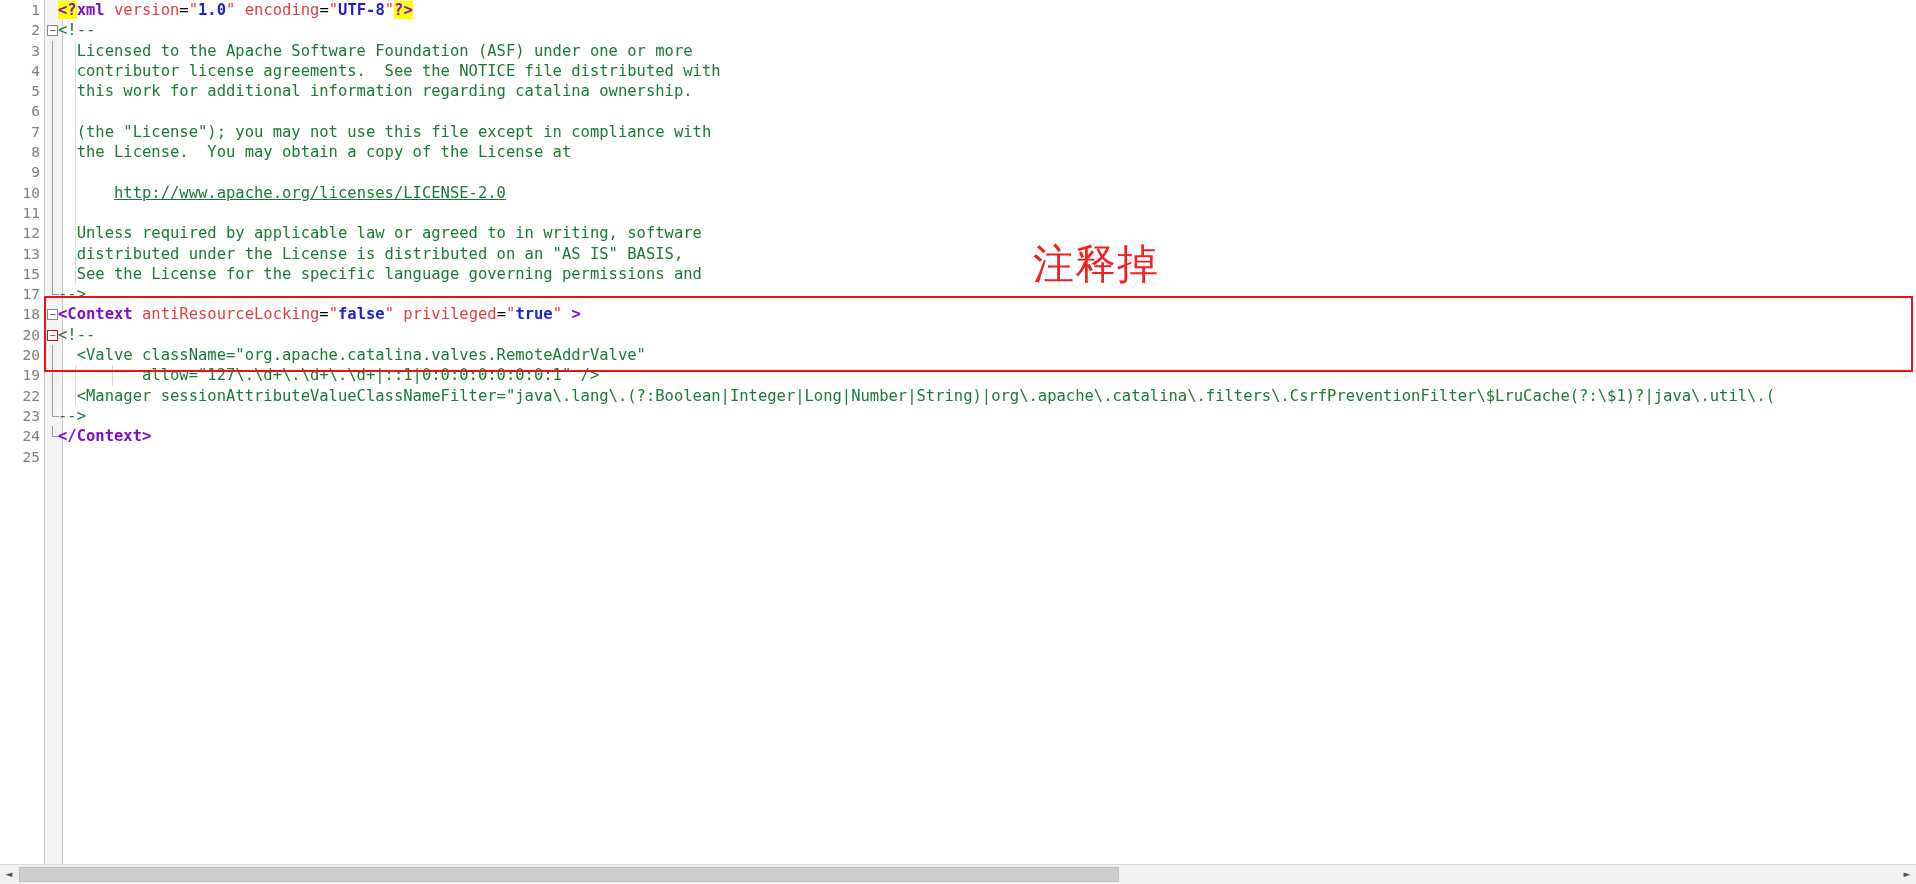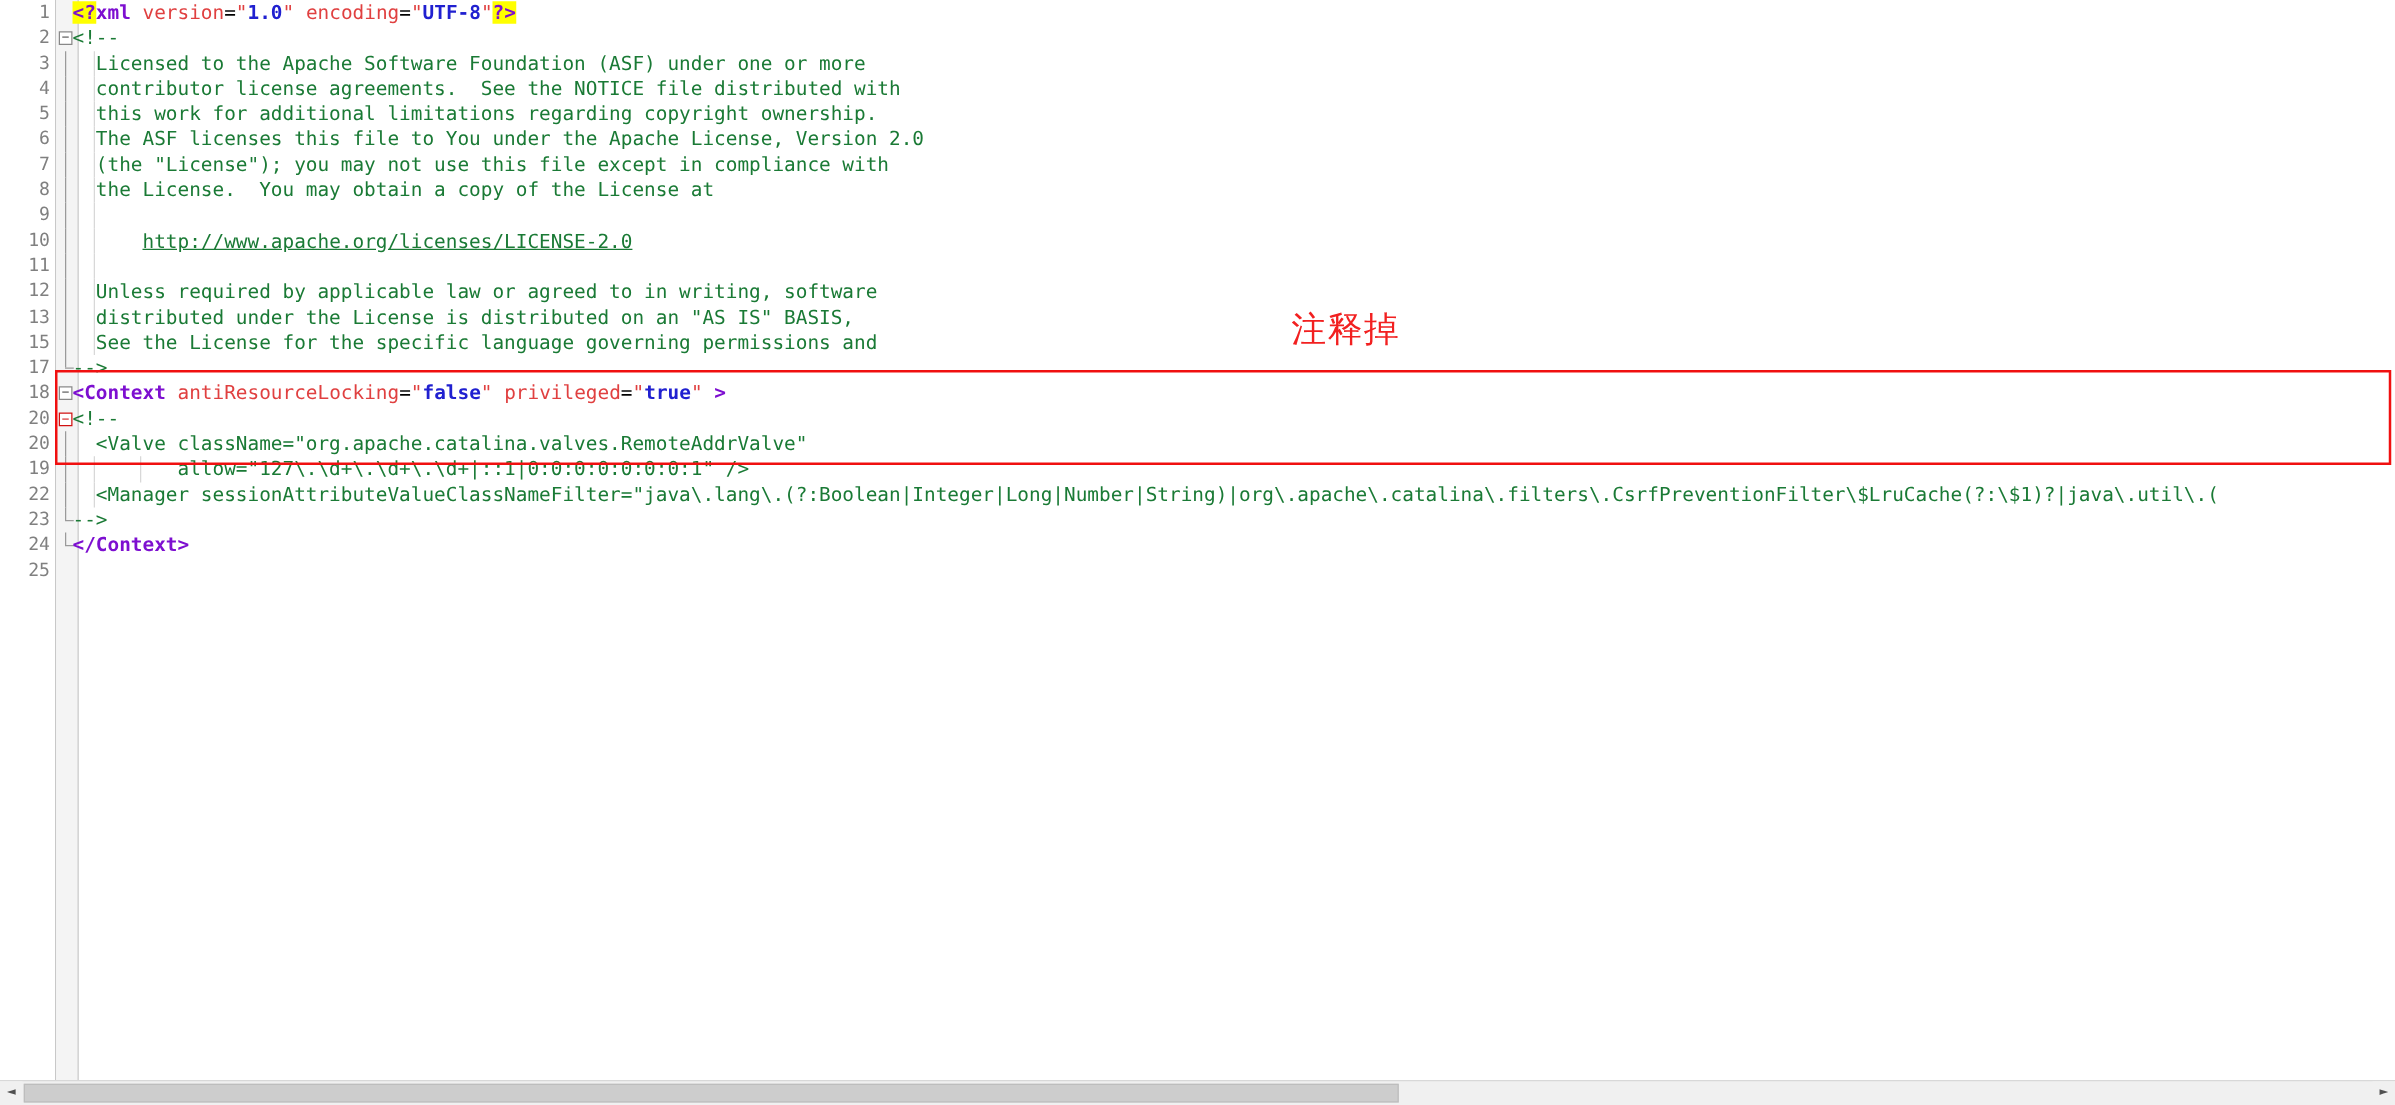--- a/index.html
+++ b/index.html
@@ -144,21 +144,21 @@
     border: 2px solid #f01010;
     pointer-events: none;
   }
 
   
   .annot {
     position: absolute;
     left: 1033px;
     top: 247px;
     color: #f22020;
-    font-size: 28px;
+    font-size: 41px;
     line-height: 34px;
     font-family: "DejaVu Sans", sans-serif;
     font-weight: normal;
     letter-spacing: 1px;
     white-space: nowrap;
   }
 
   
   .hscroll {
     position: absolute;
@@ -200,22 +200,22 @@
 
   <div class="editor">
     <div class="gutter-sep"></div>
     <div class="fold-col-bg"></div>
     <div class="fold-sep2"></div>
     <div class="rows" id="rows">
         <div class="row"><div class="gutter-num">1</div><div class="code"><span class="t-hl">&lt;?</span><span class="t-pi">xml</span><span class="t-plain"> </span><span class="t-attr">version</span><span class="t-plain">=</span><span class="t-quote">"</span><span class="t-val">1.0</span><span class="t-quote">"</span><span class="t-plain"> </span><span class="t-attr">encoding</span><span class="t-plain">=</span><span class="t-quote">"</span><span class="t-val">UTF-8</span><span class="t-quote">"</span><span class="t-hl">?&gt;</span></div></div>
         <div class="row"><div class="gutter-num">2</div><div class="fold">−</div><div class="code"><span class="t-comment">&lt;!--</span></div></div>
         <div class="row"><div class="gutter-num">3</div><div class="foldline"></div><div class="code"><span class="t-comment">  Licensed to the Apache Software Foundation (ASF) under one or more</span></div><div class="indent-guide" style="left: 74.6px;"></div></div>
         <div class="row"><div class="gutter-num">4</div><div class="foldline"></div><div class="code"><span class="t-comment">  contributor license agreements.  See the NOTICE file distributed with</span></div><div class="indent-guide" style="left: 74.6px;"></div></div>
-        <div class="row"><div class="gutter-num">5</div><div class="foldline"></div><div class="code"><span class="t-comment">  this work for additional limitations regarding copyright ownership.</span></div><div class="indent-guide" style="left: 74.6px;"></div></div>
-        <div class="row"><div class="gutter-num">6</div><div class="foldline"></div><div class="code"><span class="t-comment">  The ASF licenses this file to You under the Apache License, Version 2.0</span></div><div class="indent-guide" style="left: 74.6px;"></div></div>
+        <div class="row"><div class="gutter-num">5</div><div class="foldline"></div><div class="code"><span class="t-comment">  this work for additional information regarding catalina ownership.</span></div><div class="indent-guide" style="left: 74.6px;"></div></div>
+        <div class="row"><div class="gutter-num">6</div><div class="foldline"></div><div class="indent-guide" style="left: 74.6px;"></div></div>
         <div class="row"><div class="gutter-num">7</div><div class="foldline"></div><div class="code"><span class="t-comment">  (the "License"); you may not use this file except in compliance with</span></div><div class="indent-guide" style="left: 74.6px;"></div></div>
         <div class="row"><div class="gutter-num">8</div><div class="foldline"></div><div class="code"><span class="t-comment">  the License.  You may obtain a copy of the License at</span></div><div class="indent-guide" style="left: 74.6px;"></div></div>
         <div class="row"><div class="gutter-num">9</div><div class="foldline"></div><div class="code"></div><div class="indent-guide" style="left: 74.6px;"></div></div>
         <div class="row"><div class="gutter-num">10</div><div class="foldline"></div><div class="code"><span class="t-comment">      </span><span class="t-link">http://www.apache.org/licenses/LICENSE-2.0</span></div><div class="indent-guide" style="left: 74.6px;"></div></div>
         <div class="row"><div class="gutter-num">11</div><div class="foldline"></div><div class="code"></div><div class="indent-guide" style="left: 74.6px;"></div></div>
         <div class="row"><div class="gutter-num">12</div><div class="foldline"></div><div class="code"><span class="t-comment">  Unless required by applicable law or agreed to in writing, software</span></div><div class="indent-guide" style="left: 74.6px;"></div></div>
         <div class="row"><div class="gutter-num">13</div><div class="foldline"></div><div class="code"><span class="t-comment">  distributed under the License is distributed on an "AS IS" BASIS,</span></div><div class="indent-guide" style="left: 74.6px;"></div></div>
         <div class="row"><div class="gutter-num">15</div><div class="foldline"></div><div class="code"><span class="t-comment">  See the License for the specific language governing permissions and</span></div><div class="indent-guide" style="left: 74.6px;"></div></div>
         <div class="row"><div class="gutter-num">17</div><div class="foldend"></div><div class="code"><span class="t-comment">--&gt;</span></div></div>
         <div class="row"><div class="gutter-num">18</div><div class="fold">−</div><div class="code"><span class="t-tag">&lt;Context</span><span class="t-plain"> </span><span class="t-attr">antiResourceLocking</span><span class="t-plain">=</span><span class="t-quote">"</span><span class="t-val">false</span><span class="t-quote">"</span><span class="t-plain"> </span><span class="t-attr">privileged</span><span class="t-plain">=</span><span class="t-quote">"</span><span class="t-val">true</span><span class="t-quote">"</span><span class="t-tag"> &gt;</span></div></div>

